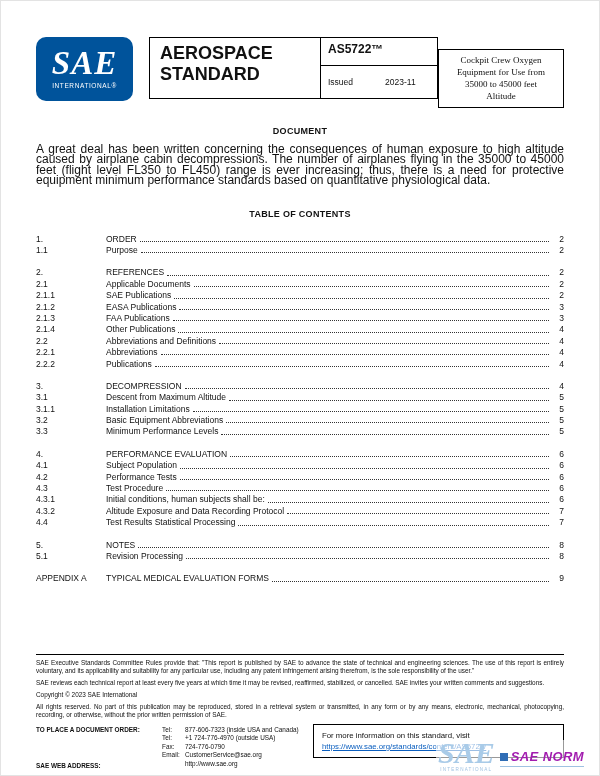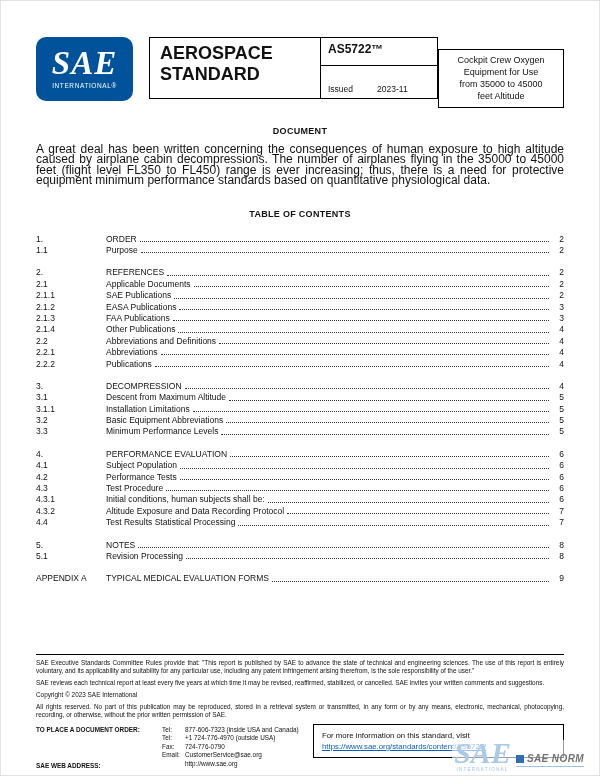--- a/index.html
+++ b/index.html
@@ -42,27 +42,27 @@
     border-right: 1px solid #000; padding: 5px 10px;
     font-size: 18px; font-weight: bold; line-height: 1.15;
   }
   .ht-left span { display: block; width: 150px; }
   .ht-right { display: flex; flex-direction: column; }
   .ht-designation {
     flex: 1 1 46%; border-bottom: 1px solid #000;
     padding: 4px 7px; font-weight: bold; font-size: 12px;
   }
   .ht-issued {
-    flex: 1 1 54%; display: flex; gap: 24px;
-    padding: 4px 7px; font-size: 8.5px; align-items: flex-end;
+    flex: 1 1 54%; display: flex; gap: 32px;
+    padding: 4px 7px; font-size: 8.5px; align-items: center;
   }
   .title-box {
     border: 1px solid #000; margin-top: 12px; min-height: 36px;
     display: flex; align-items: center; justify-content: center;
-    font-size: 9px; text-align: center; padding: 4px 16px;
+    font-size: 9px; text-align: center; padding: 4px 16px; font-family: Liberation Serif, serif;
   }
   .title-box span { display: block; max-width: 235px; line-height: 1.35; }
 
   
   .section-heading {
     text-align: center; font-weight: bold; font-size: 9px;
     letter-spacing: 0.3px;
   }
   .rationale-heading { margin-top: 18px; }
   .rationale-text {
@@ -114,22 +114,22 @@
   .wm-left { display: flex; flex-direction: column; align-items: center; }
   .wm-sae {
     font-family: "Liberation Serif", serif; font-style: italic; font-weight: bold;
     font-size: 30px; line-height: 0.8; color: #A9CBE8;
   }
   .wm-sub { font-size: 4.6px; letter-spacing: 1.2px; color: #9FC2E2; margin-top: 2px; }
   .wm-right { display: flex; flex-direction: column; padding-bottom: 5px; }
   .wm-brand-row { display: flex; align-items: center; gap: 3px; }
   .wm-box { width: 8px; height: 8px; background: #2F6DB5; display: inline-block; }
   .wm-brand {
-    font-size: 10px; font-weight: bold; font-style: italic;
-    color: #737373; letter-spacing: 0.4px;
+    font-size: 13px; font-weight: bold; font-style: italic;
+    color: #a21caf; letter-spacing: 0.4px;
   }
   .wm-line { border-top: 1px solid #9FC2E2; margin-top: 2px; }
 </style>
 </head>
 <body>
 
 <div class="page">
 
   <div class="header-row">
     <div class="sae-logo">

